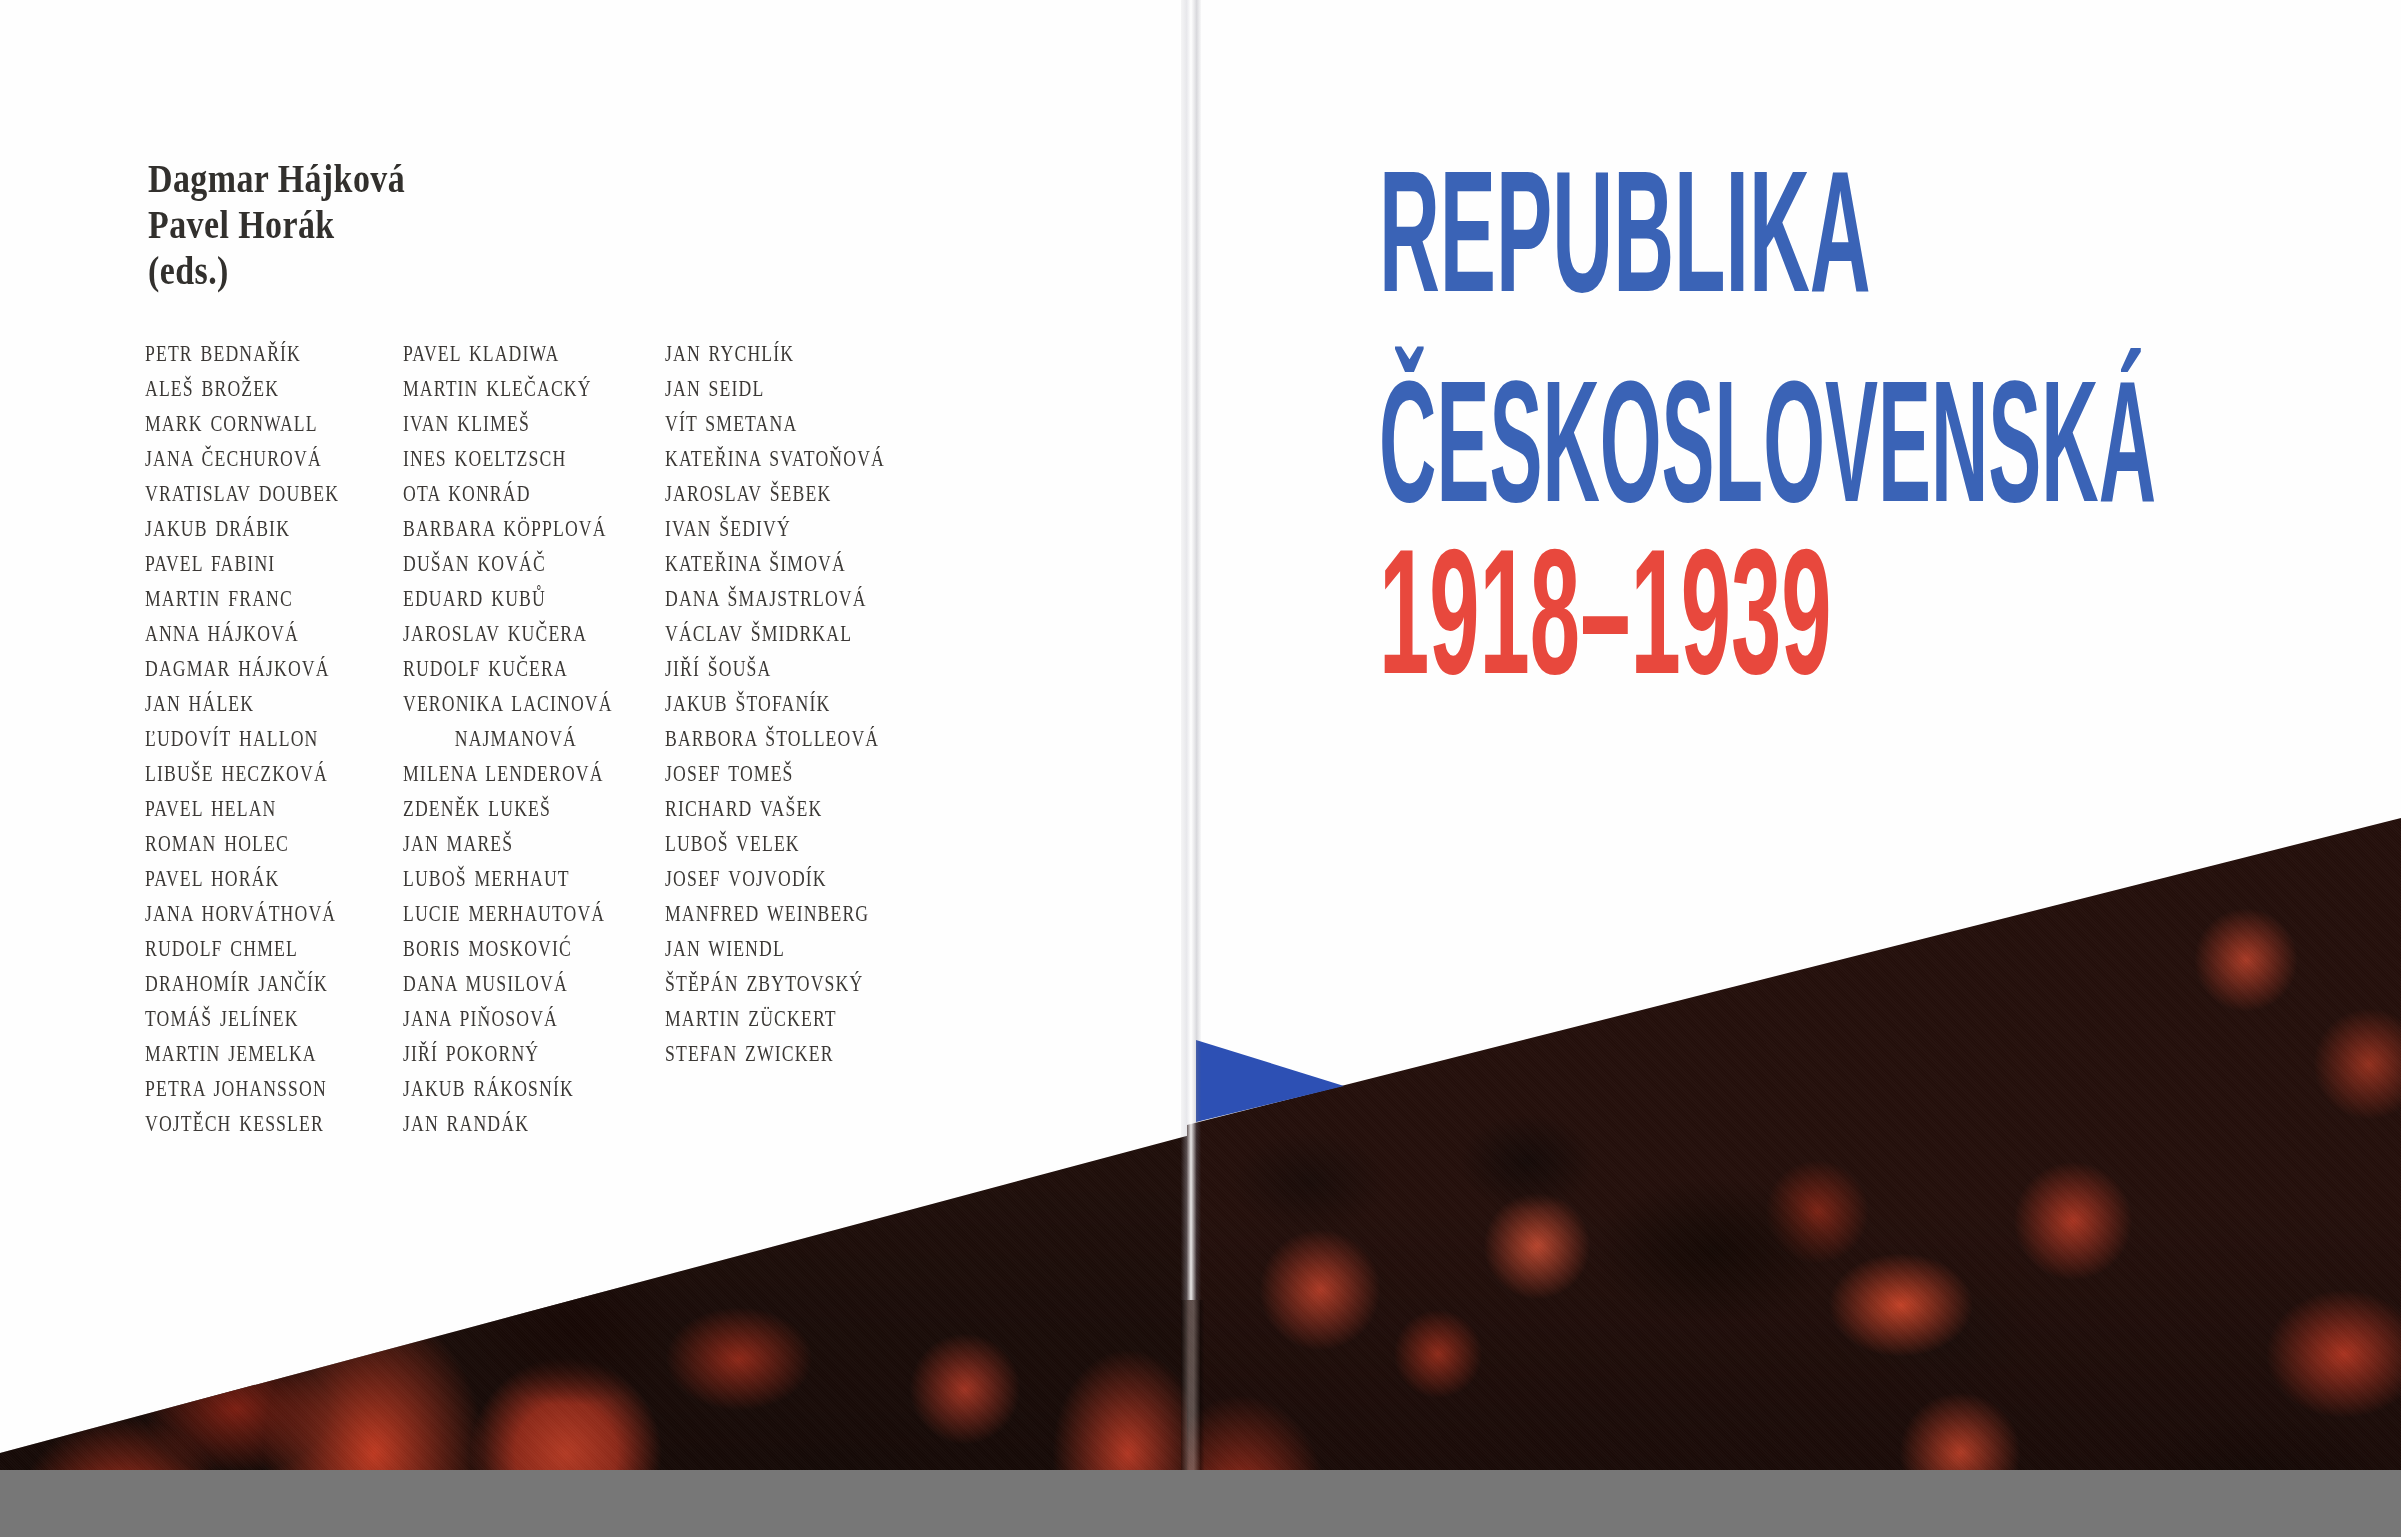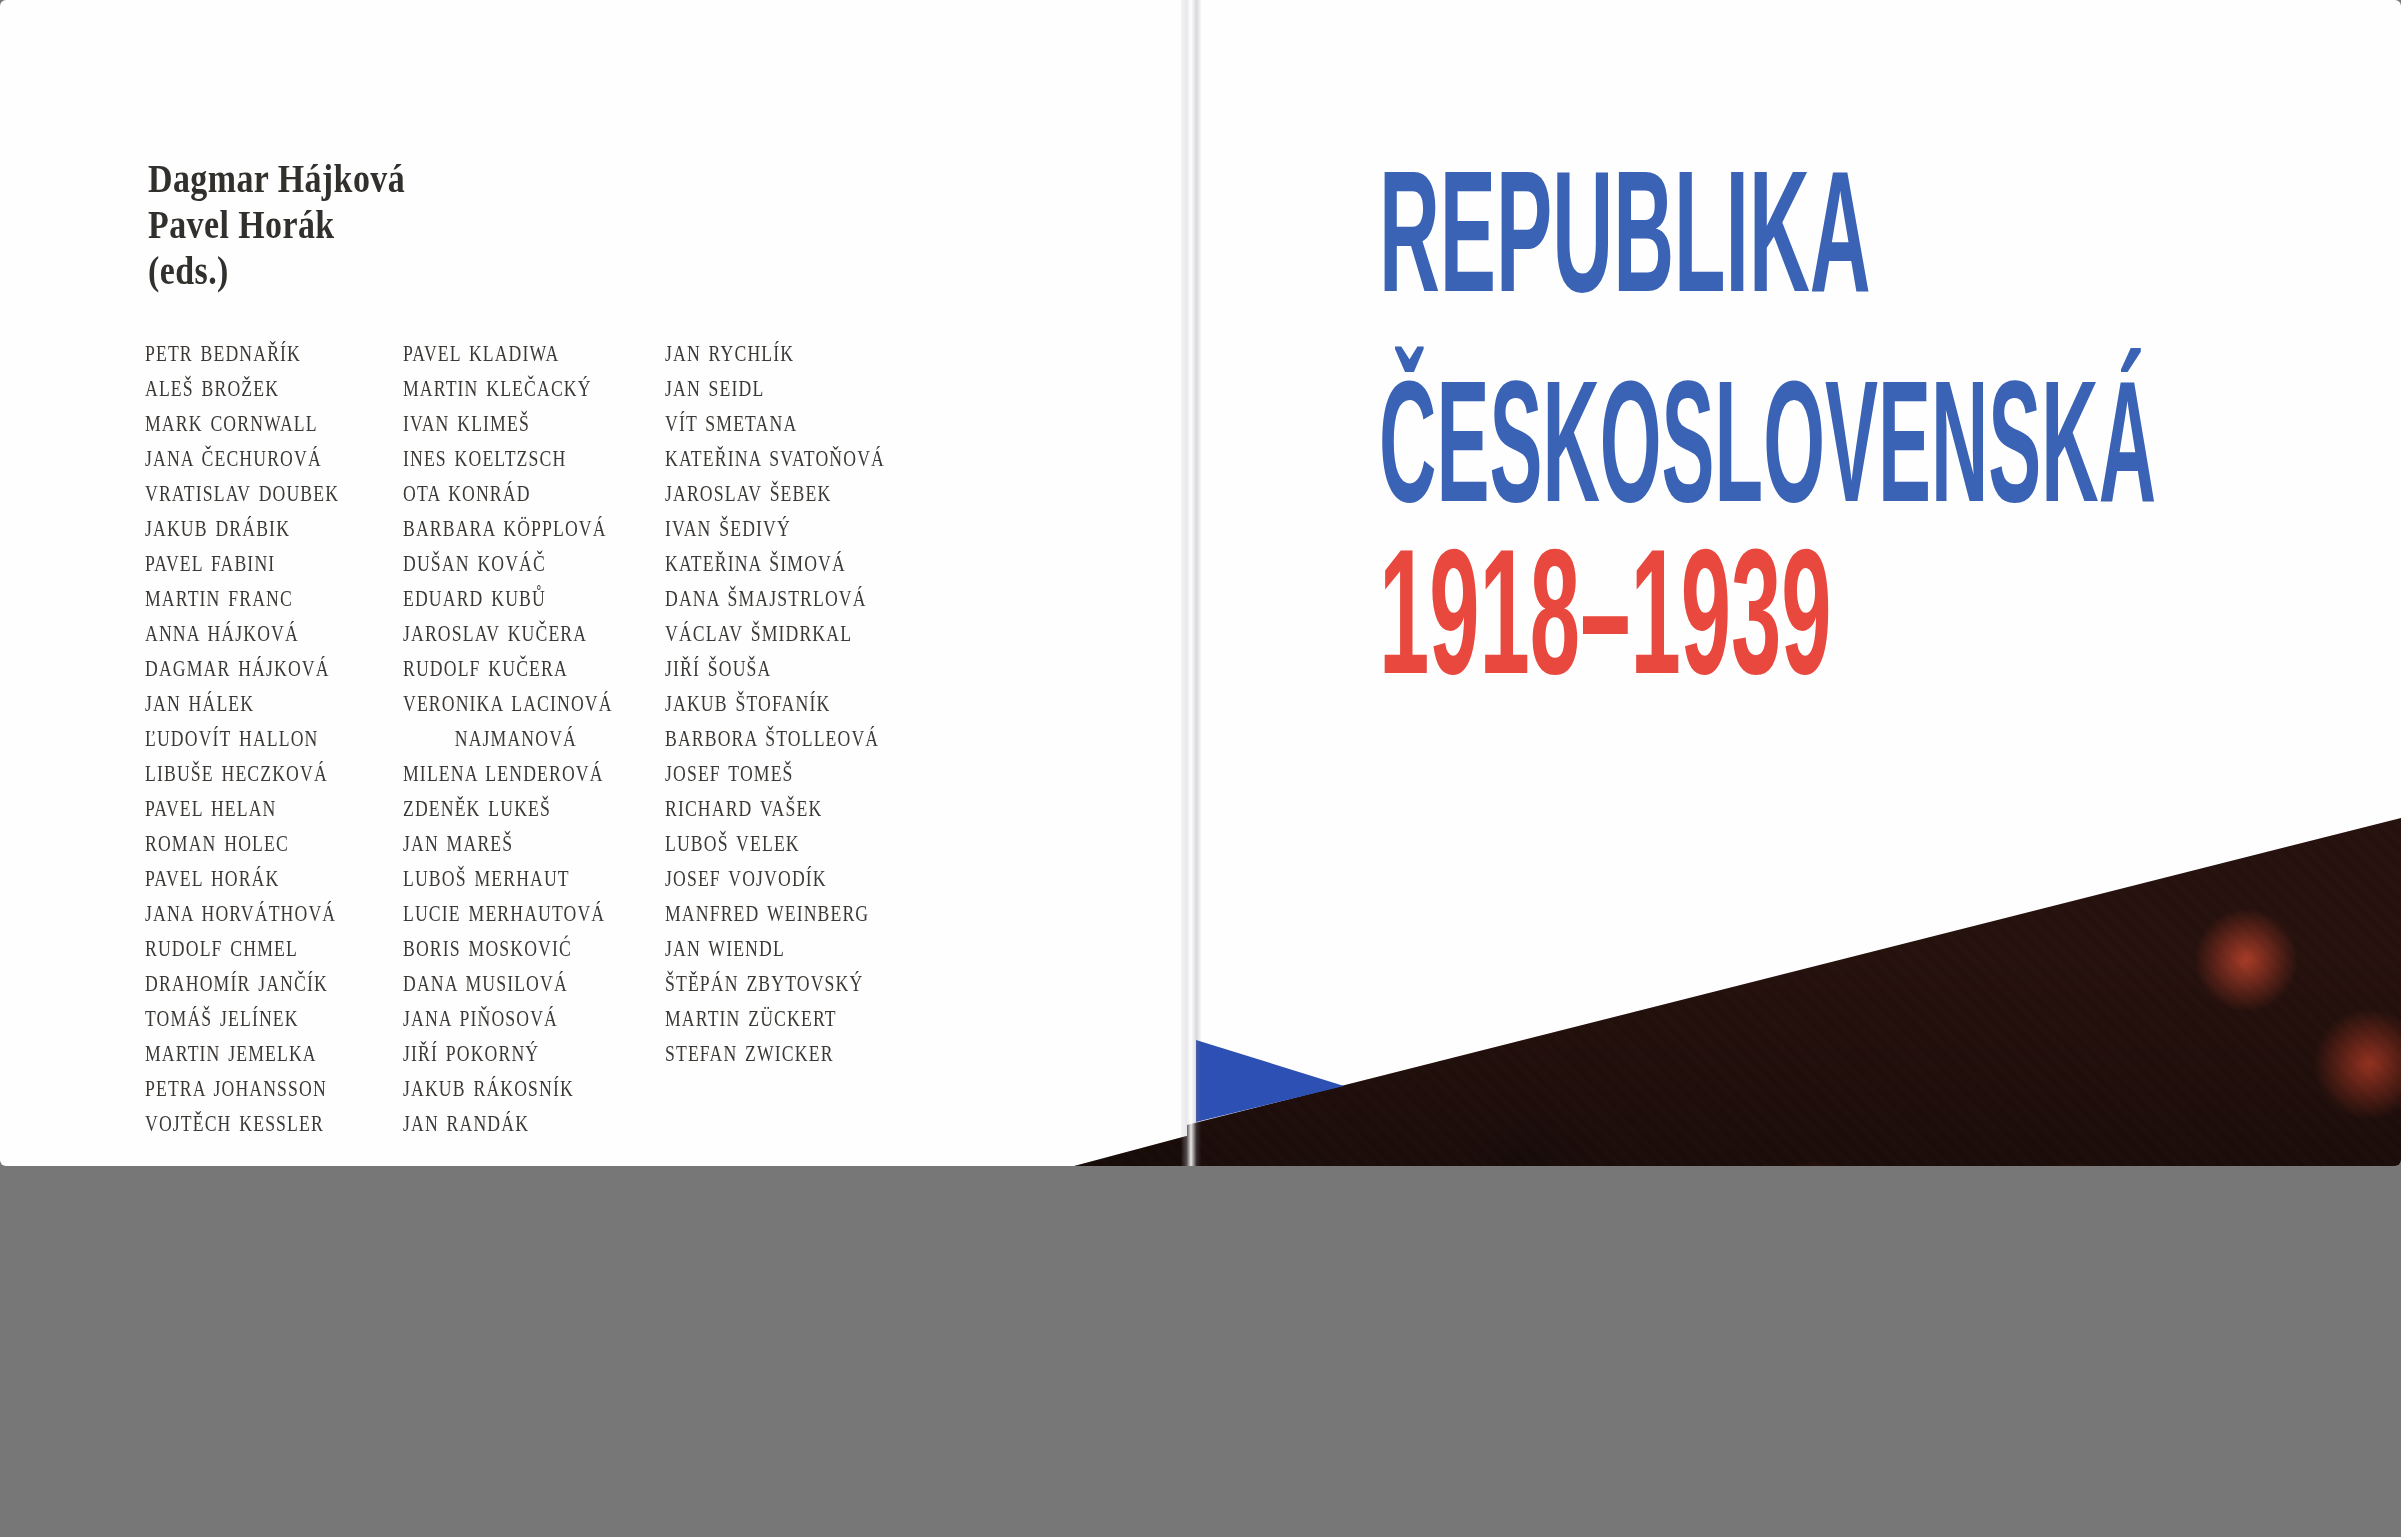--- a/index.html
+++ b/index.html
@@ -5,22 +5,22 @@
   :root{
     --title_blue:#3a63b6;
     --years_red:#e8483d;
     --flag_blue:#2d50b4;
     --editors_ink:#32302d;
     --names_ink:#3b3835;
     --paper:#fefefe;
   }
   html,body{margin:0;padding:0;background:#777;}
   .spread{
-    position:relative;width:2401px;height:1166px;background:var(--paper);
-    overflow:hidden;font-family:"Liberation Serif",serif;border-radius:6px;
+    position:relative;width:2401px;height:1470px;background:var(--paper);
+    overflow:hidden;font-family:"Liberation Serif",serif;
   }
   
   .editors{
     position:absolute;left:148px;top:156px;
     font-weight:bold;font-size:39px;line-height:46px;color:var(--editors_ink);
     transform:scaleX(0.87);transform-origin:left top;white-space:nowrap;
     letter-spacing:0.5px;
   }
   .contributors{
     position:absolute;top:336px;color:var(--names_ink);

